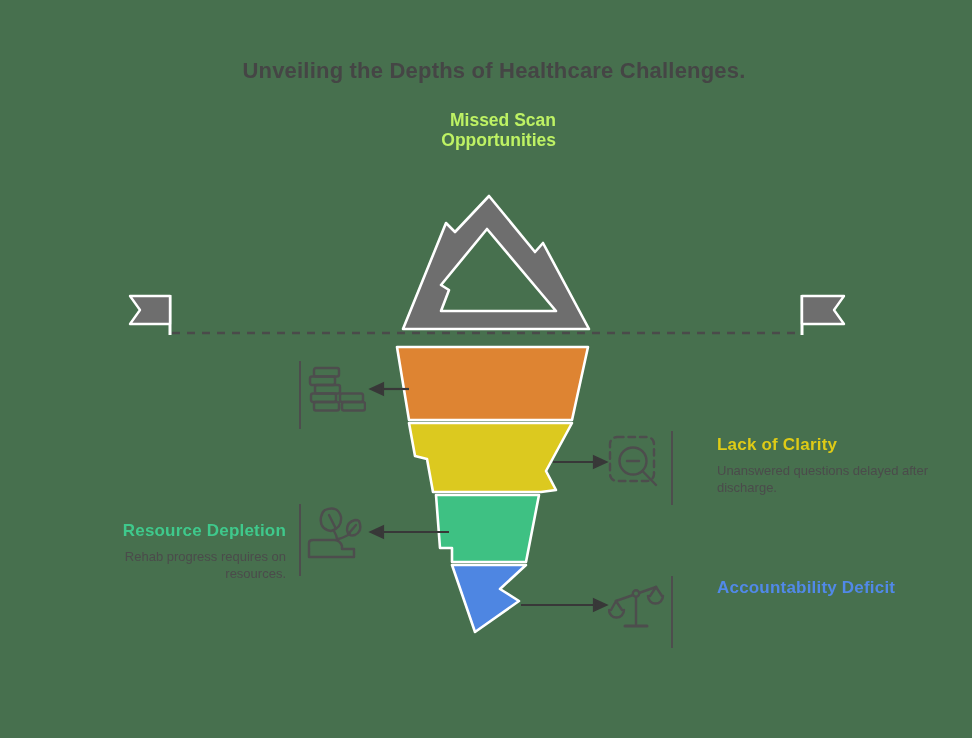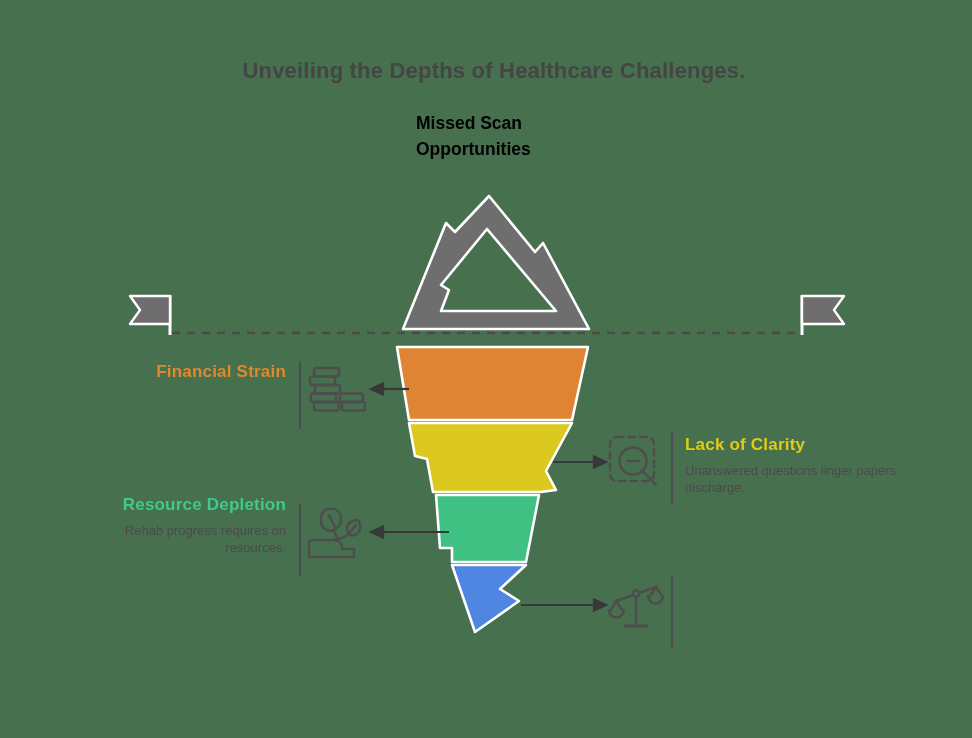--- a/index.html
+++ b/index.html
@@ -2,32 +2,32 @@
 <html><head>
 <meta charset="utf-8">
 <style>
   html,body{margin:0;padding:0;}
   body{font-family:"Liberation Sans","DejaVu Sans",sans-serif;}
   .canvas{position:relative;width:972px;height:738px;background:#47704E;overflow:hidden;}
 
   .title{position:absolute;top:50px;left:0;width:100%;margin:8px;text-align:center;
          font-size:22px;font-weight:bold;color:#454545;letter-spacing:.2px;}
 
-  .summit-heading{position:absolute;top:110px;left:416px;width:140px;text-align:left;
-         font-size:17.5px;font-weight:bold;color:#000000;line-height:26px;}
+  .summit-heading{position:absolute;top:110px;left:416px;width:140px;text-align:right;
+         font-size:17.5px;font-weight:bold;color:#bef264;line-height:20px;}
   .summit-desc{position:absolute;top:173px;left:336px;width:300px;text-align:center;
          font-size:13px;color:#4B4B4B;}
 
   .scene{position:absolute;top:0;left:0;}
 
   .item-text{position:absolute;}
   .item-text .heading{font-size:17px;font-weight:bold;margin:0 0 7px 0;letter-spacing:.2px;}
   .item-text .desc{font-size:13px;line-height:17px;color:#4B4B4B;margin:0;}
   .align-right{text-align:right;}
-  .align-left{text-align:left;}
+  .align-left{text-align:left;margin-left:32px;}
 
   .divider{position:absolute;width:2px;background:#4D4D4D;}
 
   .icon-box{position:absolute;}
   .icon-stroke{fill:none;stroke:#4D4D4D;stroke-width:2.4;stroke-linecap:round;stroke-linejoin:round;}
 </style>
 </head>
 <body>
 
 <div class="canvas">
@@ -76,21 +76,20 @@
         <polygon points="371,532 383,526.5 383,537.5"></polygon>
       </g>
       <g>
         <line x1="521" y1="605" x2="595" y2="605"></line>
         <polygon points="606,605 594,599.5 594,610.5"></polygon>
       </g>
     </g>
   </svg>
 
   <div class="item-text align-right" style="left:96px;top:362px;width:190px;">
-    <p class="heading" style="color: rgb(226, 137, 43);">Financial Strain</p>
   </div>
   <div class="divider" style="left:299px;top:361px;height:68px;"></div>
   <svg class="icon-box" style="left:308px;top:366px;" width="58" height="50" viewBox="0 0 58 50">
     <g class="icon-stroke">
       <rect x="6" y="2" width="25" height="8.5" rx="2"></rect>
       <rect x="2" y="10.5" width="25" height="8.5" rx="2"></rect>
       <rect x="7" y="19" width="25" height="8.5" rx="2"></rect>
       <rect x="3" y="27.5" width="25" height="8.5" rx="2"></rect>
       <rect x="6" y="36" width="25" height="8.5" rx="2"></rect>
       <rect x="32" y="27.5" width="23" height="8.5" rx="2"></rect>
@@ -102,24 +101,24 @@
     <g class="icon-stroke">
       <rect x="2" y="2" width="44" height="44" rx="7" stroke-dasharray="6.5 5"></rect>
       <circle cx="25" cy="26" r="13.5"></circle>
       <line x1="19" y1="26" x2="31" y2="26"></line>
       <line x1="34.5" y1="36" x2="48" y2="50"></line>
     </g>
   </svg>
   <div class="divider" style="left:671px;top:431px;height:74px;"></div>
   <div class="item-text align-left" style="left:685px;top:435px;width:245px;">
     <p class="heading" style="color: rgb(223, 203, 22);">Lack of Clarity</p>
-    <p class="desc">Unanswered questions linger papers discharge.</p>
+    <p class="desc">Unanswered questions delayed after discharge.</p>
   </div>
 
-  <div class="item-text align-right" style="left:96px;top:495px;width:190px;">
+  <div class="item-text align-right" style="left:96px;top:521px;width:190px;">
     <p class="heading" style="color: rgb(63, 201, 140);">Resource Depletion</p>
     <p class="desc">Rehab progress requires on resources.</p>
   </div>
   <div class="divider" style="left:299px;top:504px;height:72px;"></div>
   <svg class="icon-box" style="left:306px;top:505px;" width="58" height="56" viewBox="0 0 58 56">
     <g class="icon-stroke">
       <path d="M 3,52 L 3,38 Q 3,35 7,35 L 28,35 Q 34,35 36,41 L 36,44 L 48,44 L 48,52 Z"></path>
       <path d="M 19,5 Q 32,0 35,12 Q 36,23 25,26 Q 13,24 15,12 Q 16,7 19,5 Z"></path>
       <path d="M 23,10 L 29,22"></path>
       <path d="M 53,16 Q 57,26 49,30 Q 42,32 41,25 Q 41,17 49,15 Q 52,15 53,16 Z"></path>
@@ -138,15 +137,16 @@
       <line x1="8" y1="21" x2="14" y2="30"></line>
       <path d="M 1,30 A 7.5,7.5 0 0 0 16,30"></path>
       <line x1="48" y1="7" x2="42" y2="16"></line>
       <line x1="48" y1="7" x2="54" y2="16"></line>
       <path d="M 40,16 A 7.5,7.5 0 0 0 55,16"></path>
       <circle cx="28" cy="13.5" r="3.2" fill="#47704E"></circle>
     </g>
   </svg>
   <div class="divider" style="left:671px;top:576px;height:72px;"></div>
   <div class="item-text align-left" style="left:685px;top:578px;width:245px;">
+    <p class="heading" style="color: rgb(81, 137, 232);">Accountability Deficit</p>
   </div>
 
 </div>
 
 </body></html>

